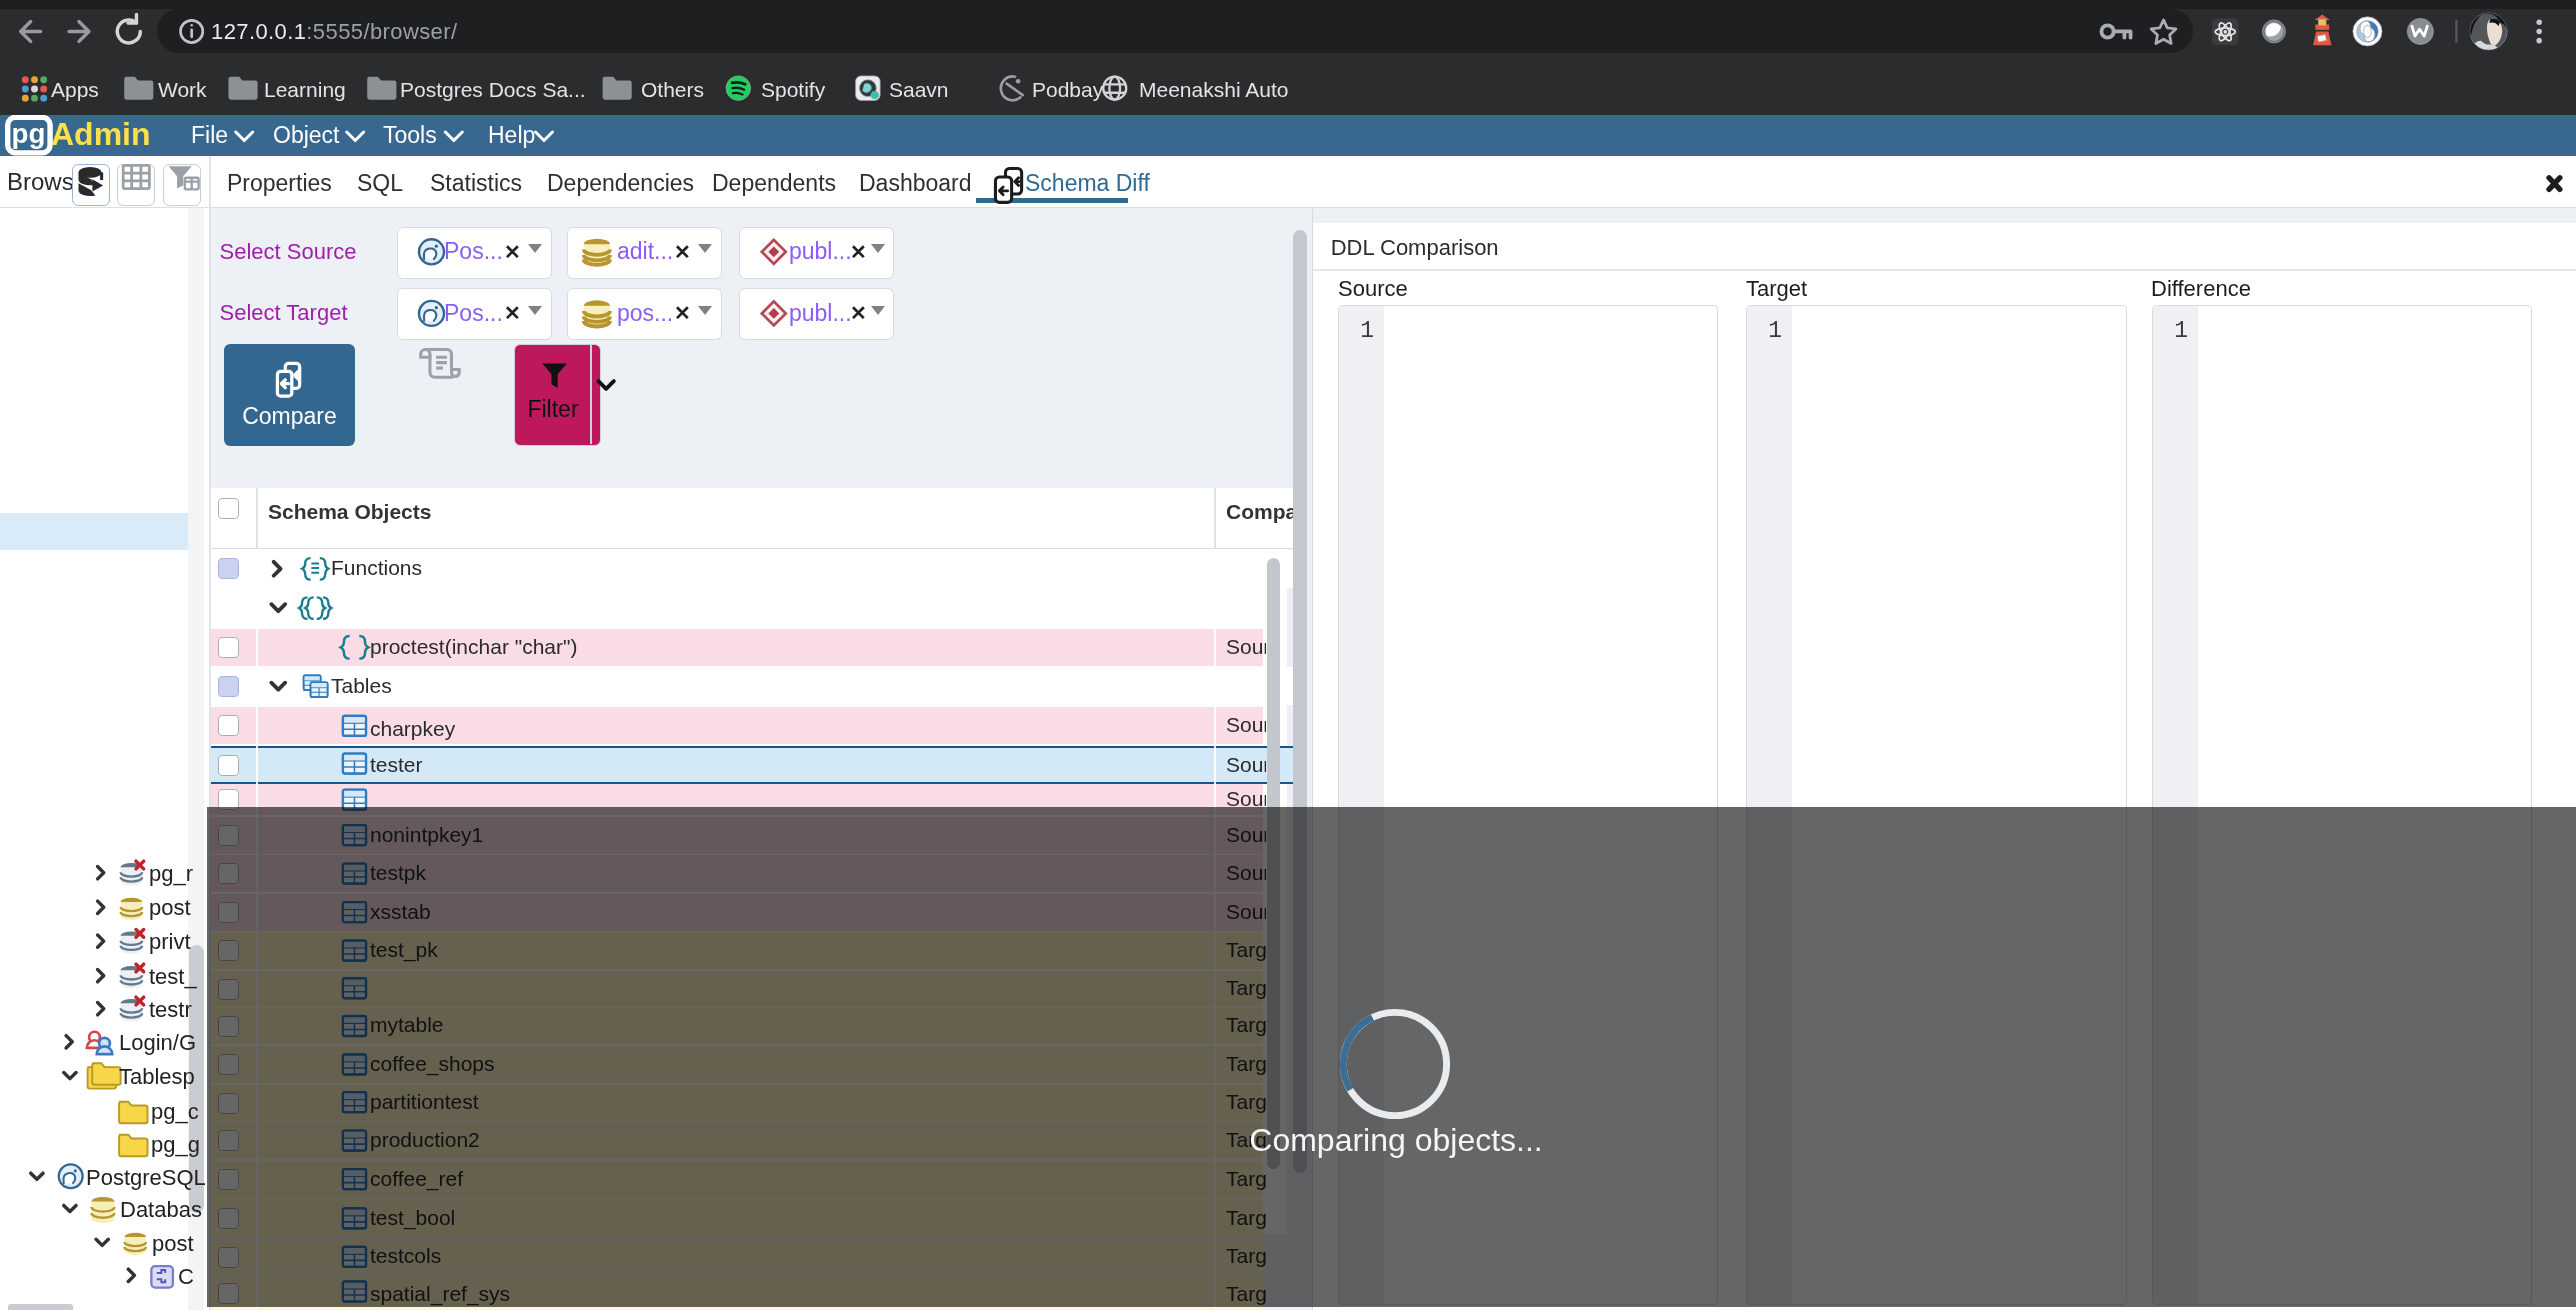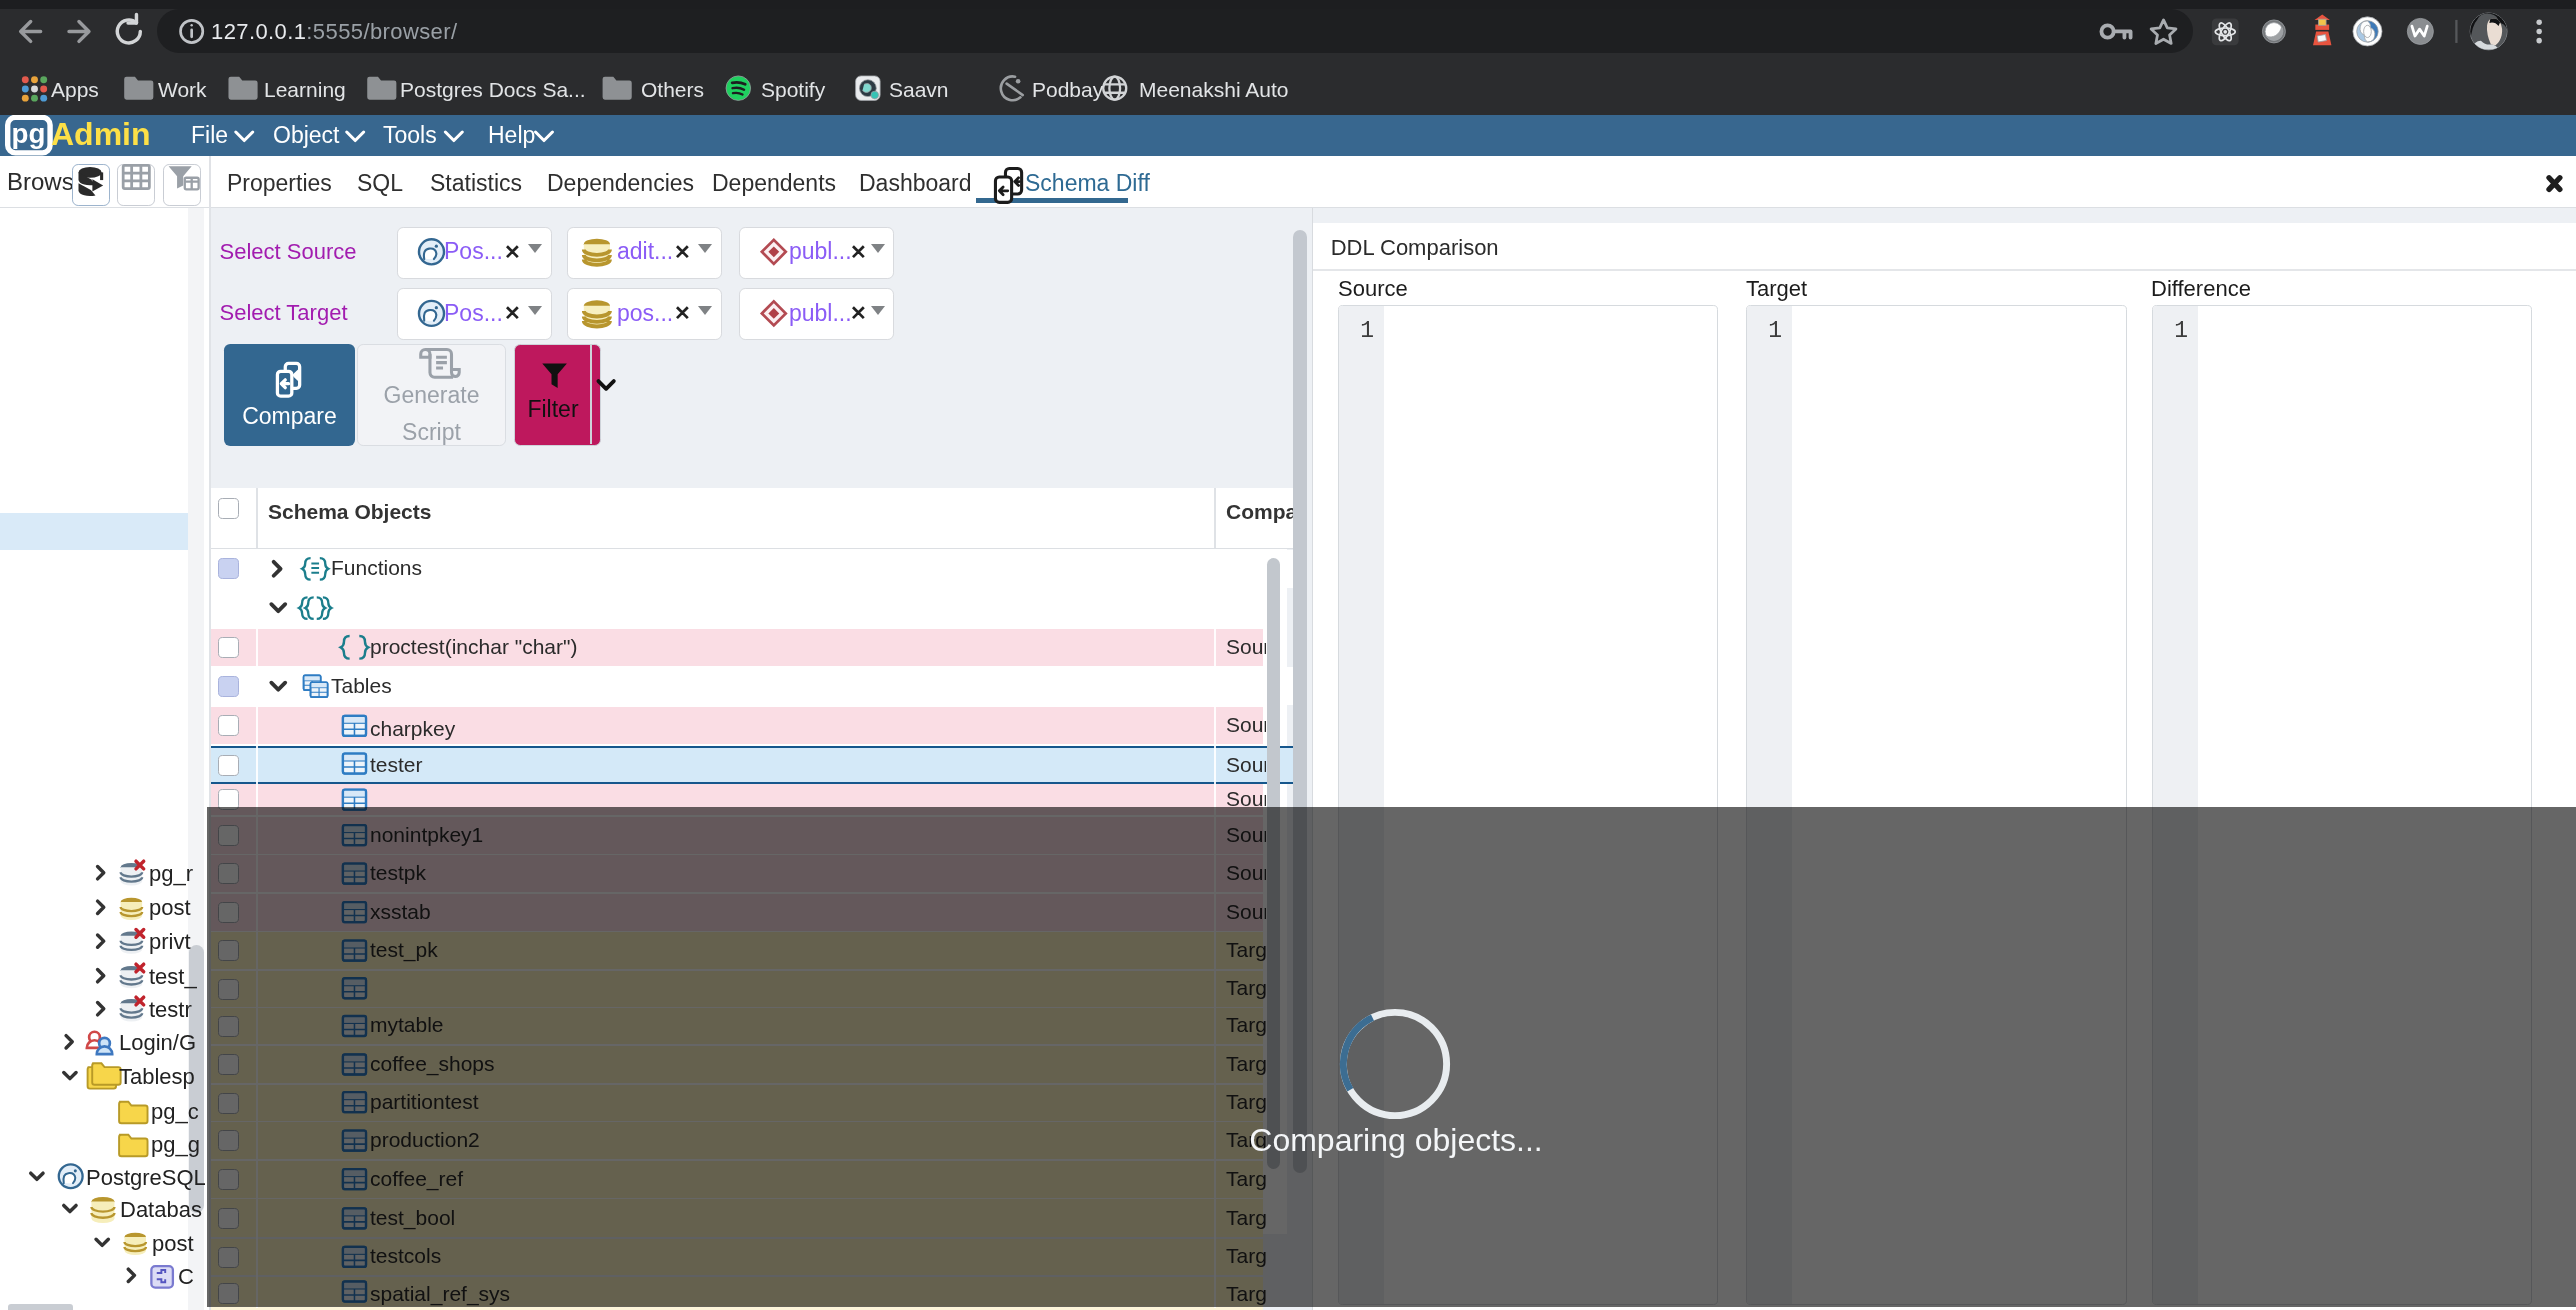--- a/index.html
+++ b/index.html
@@ -459,23 +459,20 @@
       <path d="M22 16 h14 M22 23 h14 M22 30 h9"></path>
     </g>
 
     <path d="M430 202 h32 l-12 14 v18 l-8 -5 v-13 z" fill="#111"></path>
 
     <path d="M503 225 l10 10 10 -10" stroke="#111" stroke-width="5" fill="none" stroke-linecap="round" stroke-linejoin="round"></path>
   </svg>
   <div id="btn-compare">
       <div style="margin-top:59px;font-size:23px;">Compare</div>
     </div>
-  <div id="btn-gen">
-      <div style="margin-top:32px;font-size:23px;line-height:37px;">Generate<br>Script</div>
-    </div>
   <div id="btn-filter">
       <div class="divv"></div>
       <div style="margin-left:1.5px;margin-top:51px;width:73px;text-align:center;font-size:23px;color:#111;">Filter</div>
     </div>
 
   <div id="sdtable">
     <div class="abs" style="left:0;top:0;width:1092px;height:61px;background:#fff;border-bottom:1.5px solid #dcdfe3;">
       <div class="chk" style="top:10px;"></div>
       <div class="hdr abs" style="left:57px;top:12.3px;">Schema Objects</div>
       <div class="hdr abs" style="left:1015px;top:12.3px;width:75px;overflow:hidden;white-space:nowrap;">Comparison Result</div>

